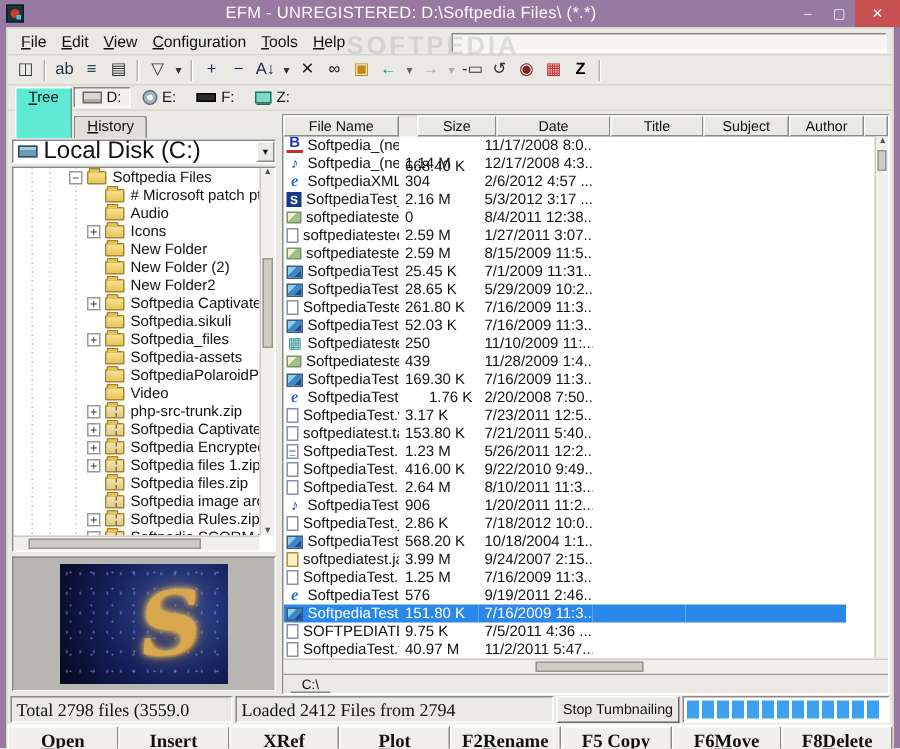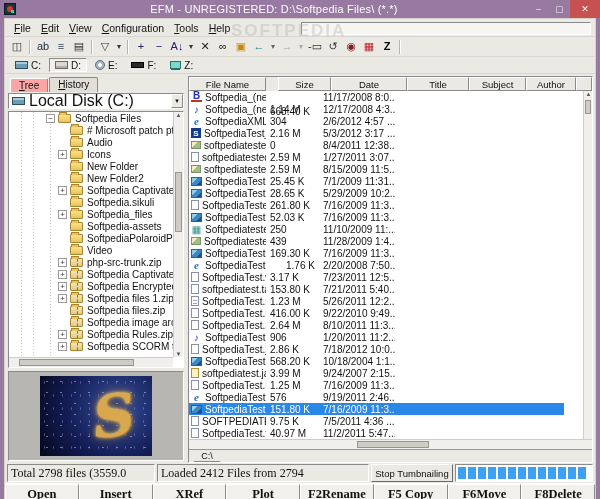--- a/index.html
+++ b/index.html
@@ -41,21 +41,21 @@
   .drv-net { width:11px; height:8px; background:#7fd8c8; border:1px solid #1d7a6a; box-shadow:0 2px 0 -1px #555; }
 
   
   .main { flex:1; display:flex; min-height:0; }
   .left { width:180px; display:flex; flex-direction:column; padding:2px 0 2px 3px; min-height:0; }
   .splitter { width:3px; background:#ebe9e4; }
   .right { flex:1; display:flex; flex-direction:column; min-height:0; padding:2px 2px 0 0; }
 
   .tabs { height:16px; display:flex; align-items:flex-end; padding-left:2px; }
   .tab { height:15px; padding:1px 8px; font-size:10px; border:1px solid #8a8a8a; border-bottom:none; border-radius:2px 2px 0 0; background:#e2dfd9; margin-right:1px; }
-  .tab.active { background:#fca5a5; height:14px; border-color:#fff #8a8a8a #f0eeea #fff; position:relative; z-index:2; }
+  .tab.active { background:#5eead4; height:34px; border-color:#fff #8a8a8a #f0eeea #fff; position:relative; z-index:2; }
 
   .combo { height:16px; margin:1px 1px 2px 0; background:#fff; border:1px solid; border-color:#8a8a8a #fff #fff #8a8a8a; display:flex; align-items:center; padding-left:3px; }
   .combo .drv-hdd { margin-right:4px; }
   .combo-label { flex:1; font-size:16px; white-space:nowrap; overflow:hidden; }
   .combo-btn { width:12px; height:14px; background:#ebe9e4; border:1px solid; border-color:#fff #8a8a8a #8a8a8a #fff; font-size:7px; display:flex; align-items:center; justify-content:center; }
 
   .treewrap { flex:1; position:relative; background:#fff; border:1px solid; border-color:#8a8a8a #fff #fff #8a8a8a; margin-right:1px; min-height:0; overflow:hidden; }
   .tree-scroll { position:absolute; inset:0 10px 10px 0; overflow:hidden;
     background-image:repeating-linear-gradient(to bottom,#c9c9c9 0 1px,transparent 1px 3px),repeating-linear-gradient(to bottom,#c9c9c9 0 1px,transparent 1px 3px),repeating-linear-gradient(to bottom,#c9c9c9 0 1px,transparent 1px 3px);
     background-size:1px 100%,1px 100%,1px 100%; background-position:12px 0,24px 0,41px 0; background-repeat:no-repeat; }
@@ -246,20 +246,25 @@
                 <span class="tlabel">Icons</span>
               </div>
               <div class="tree-row" style="padding-left: 49px;">
                 <span class="exp noexp"></span>
                 <span class="fold"></span>
                 <span class="tlabel">New Folder</span>
               </div>
               <div class="tree-row" style="padding-left: 49px;">
                 <span class="exp noexp"></span>
                 <span class="fold"></span>
+                <span class="tlabel">New Folder (2)</span>
+              </div>
+              <div class="tree-row" style="padding-left: 49px;">
+                <span class="exp noexp"></span>
+                <span class="fold"></span>
                 <span class="tlabel">New Folder2</span>
               </div>
               <div class="tree-row" style="padding-left: 49px;">
                 <span class="exp">+</span>
                 <span class="fold"></span>
                 <span class="tlabel">Softpedia Captivate</span>
               </div>
               <div class="tree-row" style="padding-left: 49px;">
                 <span class="exp noexp"></span>
                 <span class="fold"></span>

